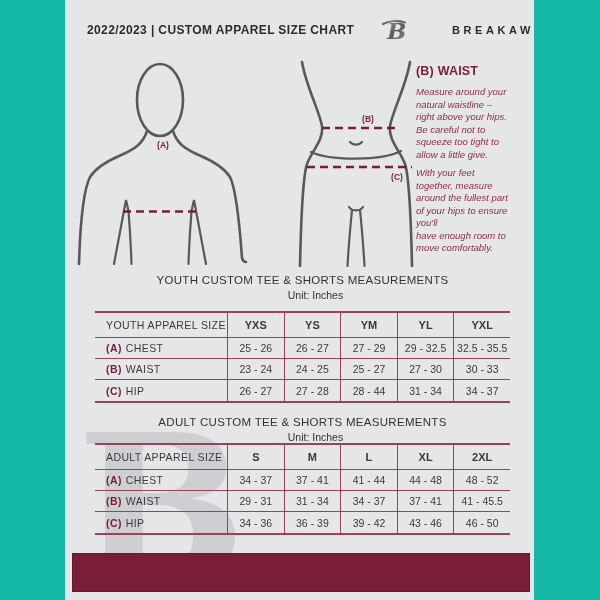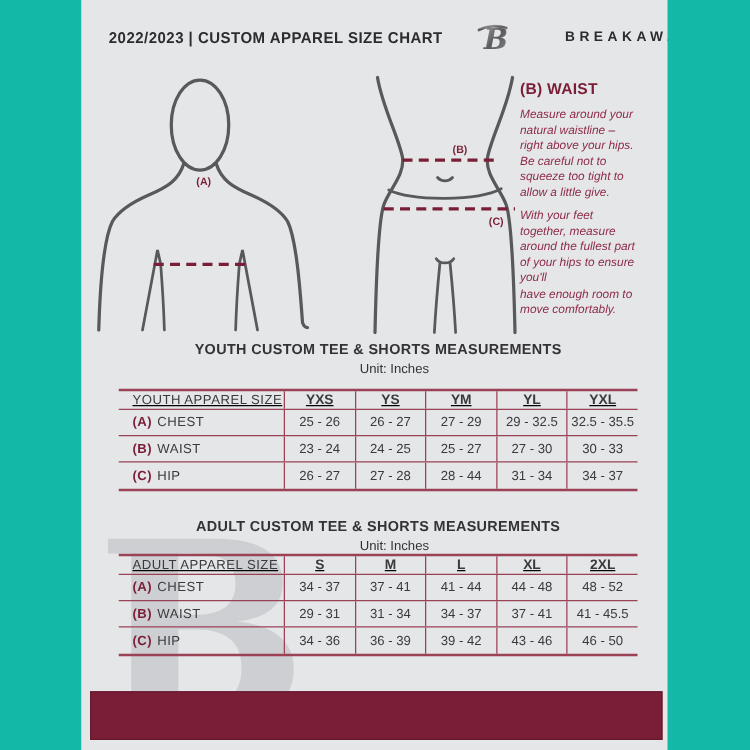--- a/index.html
+++ b/index.html
@@ -28,29 +28,29 @@
   .instr p{font-size:9.5px;font-style:italic;color:var(--maroon-text);line-height:1.32;white-space:pre-line;}
   .instr-chest{left:131px;top:62px;width:118px;}
   .instr-waist{left:351px;top:64px;}
   .instr-hips{left:351px;top:167px;}
 
   .figure-svg{position:absolute;}
   .marker{position:absolute;font-size:8.5px;font-weight:bold;color:var(--maroon);transform:translate(-50%,-50%);}
 
   
   .sec-title{position:absolute;left:30px;width:415px;text-align:center;font-size:11.5px;
-    font-weight:bold;color:#333335;letter-spacing:.3px;}
+    font-weight:normal;color:#333335;letter-spacing:.3px;}
   .sec-unit{position:absolute;left:43px;width:415px;text-align:center;font-size:10.5px;
     color:#333335;}
 
   
   .sizetable{position:absolute;left:30px;width:415px;border-top:2px solid var(--line);
     border-bottom:2px solid var(--line);z-index:2;}
   .trow{display:flex;height:21px;}
-  .trow.head{height:15px;text-decoration:underline;}
+  .trow.head{height:25px;}
   .trow:not(:last-child){border-bottom:1.5px solid var(--line);}
   .tcell{display:flex;align-items:center;justify-content:center;flex:1;
     border-left:1.5px solid var(--line);font-size:10.5px;color:var(--dark);}
   .tcell.lab{flex:0 0 132px;border-left:none;justify-content:flex-start;padding-left:11px;
     letter-spacing:.4px;font-size:10.5px;}
   .trow.head .tcell{font-weight:bold;font-size:11px;}
   .trow.head .tcell.lab{font-weight:normal;font-size:10.5px;}
   .pfx{color:var(--maroon);font-weight:bold;margin-right:4px;font-size:10.5px;}
 
   .watermark{position:absolute;left:12px;top:408px;font-family:"DejaVu Serif",serif;

